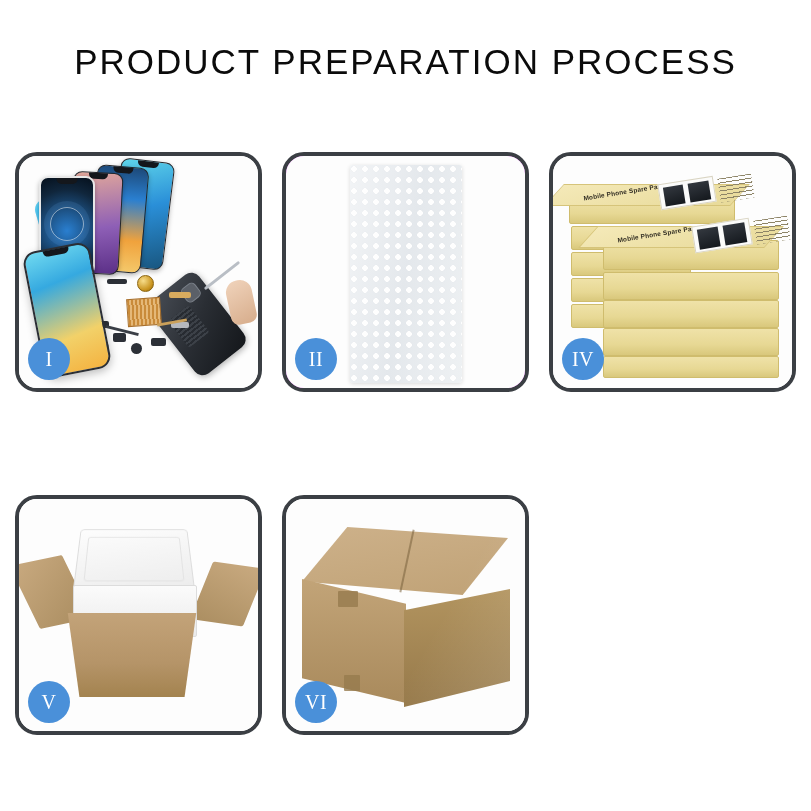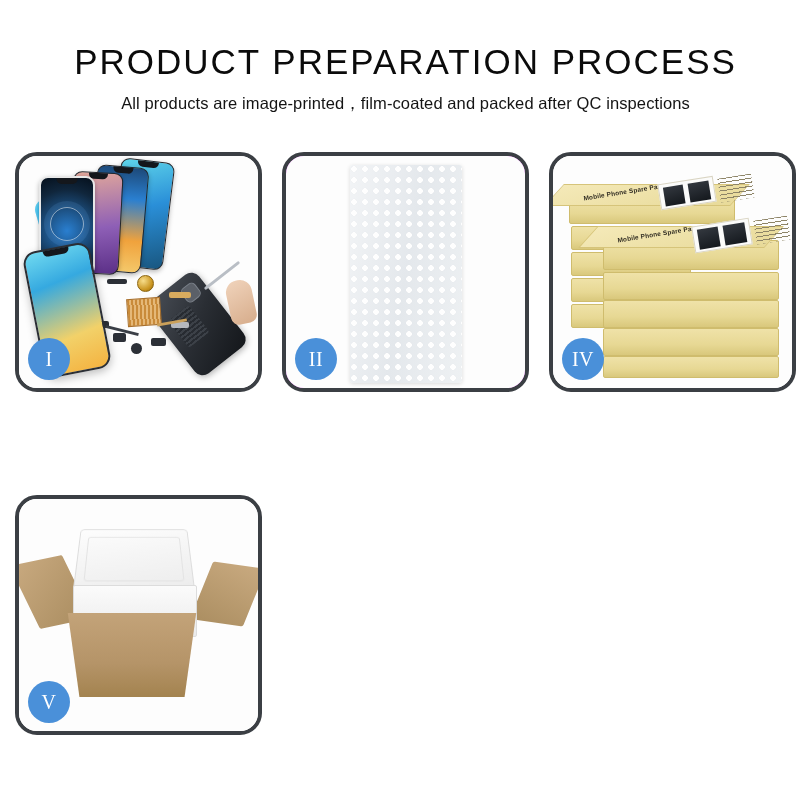--- a/index.html
+++ b/index.html
@@ -420,21 +420,20 @@
     pointer-events: none;
   }
 </style>
 </head>
 <body>
 
 <div class="page">
 
   <div class="header">
     <div class="title">PRODUCT PREPARATION PROCESS</div>
-    <div class="subtitle">All products are image-printed，film-coated and packed after QC inspections</div>
   </div>
 
   <div class="grid">
 
     <div class="panel p1">
       <div class="scene">
         <div class="protector">
           <div class="prot-dark"></div>
         </div>
 
@@ -537,15 +536,27 @@
         <div class="flapL"></div>
         <div class="flapR"></div>
         <div class="foamlid"></div>
         <div class="ytrays"></div>
         <div class="foambody"></div>
         <div class="cartonbody"></div>
       </div>
       <div class="badge">V</div>
     </div>
 
+    <div class="panel p6">
+      <div class="scene">
+        <div class="carton-top"></div>
+        <div class="carton-left"></div>
+        <div class="carton-right"></div>
+        <div class="seam" style="left:120px; top:30px; width:2px; height:64px; transform:rotate(12deg);"></div>
+        <div class="tape" style="left:52px; top:92px; width:20px; height:16px;"></div>
+        <div class="tape" style="left:58px; top:176px; width:16px; height:16px;"></div>
+        <div class="sheen"></div>
+      </div>
+      <div class="badge">VI</div>
+    </div>
 
   </div>
 </div>
 
 </body></html>

